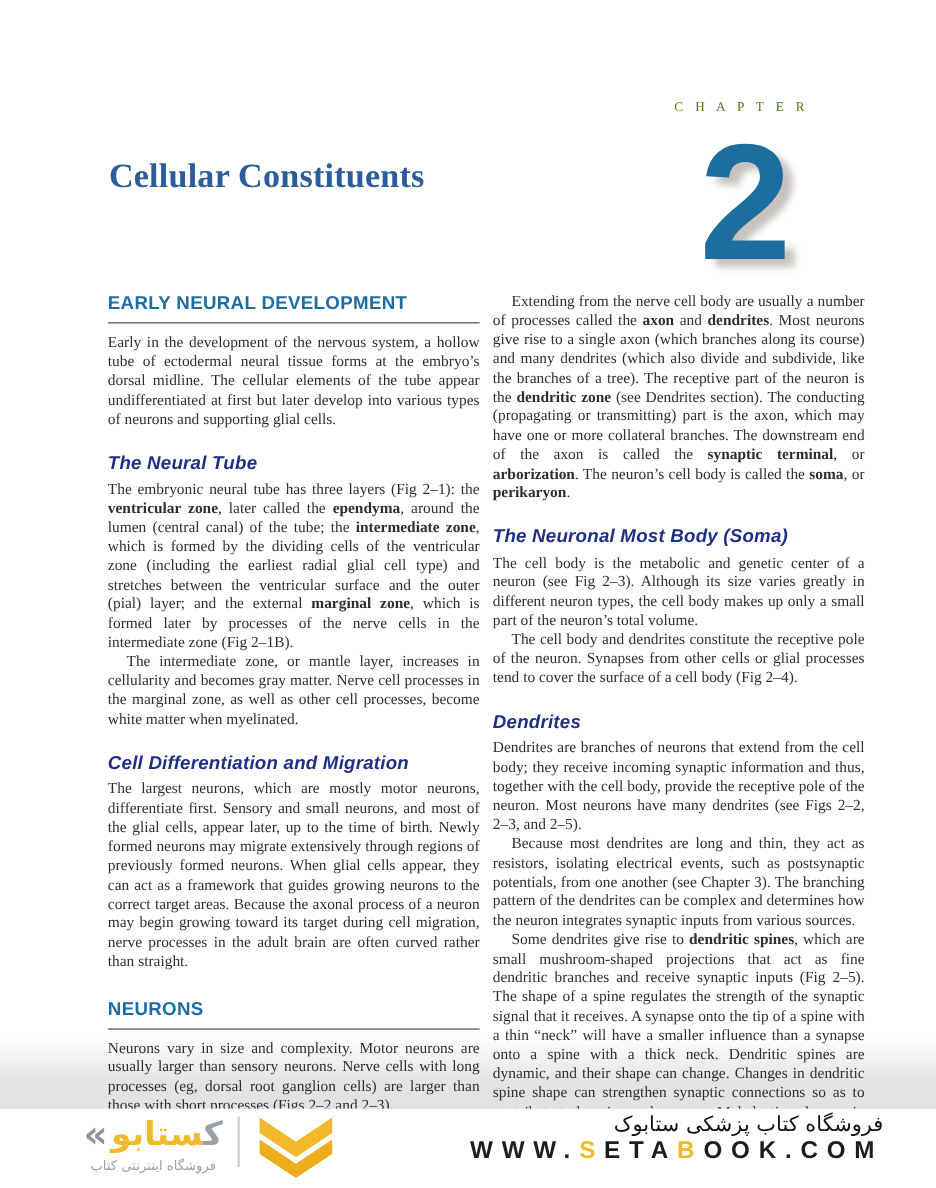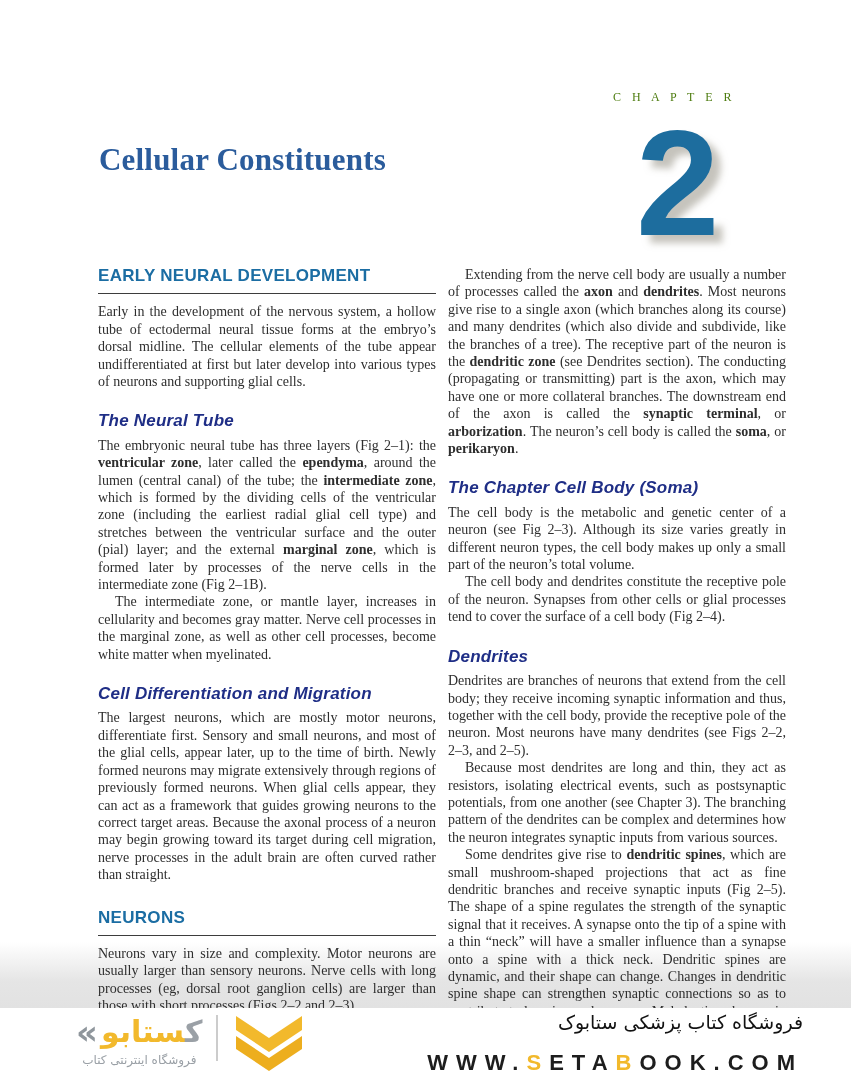--- a/index.html
+++ b/index.html
@@ -41,21 +41,21 @@
   .brand-word{font-family:"DejaVu Sans",sans-serif;font-weight:700;font-size:30px;line-height:1;
               white-space:nowrap;}
   .chev{color:#8F969C;font-size:34px;vertical-align:-2px;margin-right:3px;}
   .wm-tail{color:#9aa0a6;}
   .wm-main{color:#F2B92C;}
   .brand-tagline{font-family:"DejaVu Sans",sans-serif;font-size:12px;color:#9aa0a6;
                  text-align:center;margin-top:4px;}
   .brand-divider{width:2px;height:46px;background:#cccccc;}
   .store{position:absolute;right:48px;top:3px;text-align:right;}
   .store-name{font-family:"DejaVu Sans",sans-serif;font-size:19px;color:#121212;}
-  .store-url{margin-top:17px;font-family:"Liberation Sans",sans-serif;font-weight:700;
+  .store-url{margin-top:0;font-family:"Liberation Sans",sans-serif;font-weight:700;
              font-size:22px;letter-spacing:8px;color:#1d1d1d;white-space:nowrap;}
   .store-url .gold{color:#F2B92C;}
 </style>
 </head>
 <body>
 
 <div class="page">
 
   <div class="chapter-label">C H A P T E R</div>
   <div class="chapter-number">2</div>
@@ -71,21 +71,21 @@
         <div class="h2">The Neural Tube</div>
         <p>The embryonic neural tube has three layers (Fig 2–1): the <b>ventricular zone</b>, later called the <b>ependyma</b>, around the lumen (central canal) of the tube; the <b>intermediate zone</b>, which is formed by the dividing cells of the ventricular zone (including the earliest radial glial cell type) and stretches between the ventricular surface and the outer (pial) layer; and the external <b>marginal zone</b>, which is formed later by processes of the nerve cells in the intermediate zone (Fig 2–1B).</p>
         <p class="indent">The intermediate zone, or mantle layer, increases in cellularity and becomes gray matter. Nerve cell processes in the marginal zone, as well as other cell processes, become white matter when myelinated.</p>
         <div class="h2">Cell Differentiation and Migration</div>
         <p>The largest neurons, which are mostly motor neurons, differentiate first. Sensory and small neurons, and most of the glial cells, appear later, up to the time of birth. Newly formed neurons may migrate extensively through regions of previously formed neurons. When glial cells appear, they can act as a framework that guides growing neurons to the correct target areas. Because the axonal process of a neuron may begin growing toward its target during cell migration, nerve processes in the adult brain are often curved rather than straight.</p>
         <div class="h1">NEURONS</div>
         <p>Neurons vary in size and complexity. Motor neurons are usually larger than sensory neurons. Nerve cells with long processes (eg, dorsal root ganglion cells) are larger than those with short processes (Figs 2–2 and 2–3).</p>
       </div>
     <div class="col">
         <p class="indent">Extending from the nerve cell body are usually a number of processes called the <b>axon</b> and <b>dendrites</b>. Most neurons give rise to a single axon (which branches along its course) and many dendrites (which also divide and subdivide, like the branches of a tree). The receptive part of the neuron is the <b>dendritic zone</b> (see Dendrites section). The conducting (propagating or transmitting) part is the axon, which may have one or more collateral branches. The downstream end of the axon is called the <b>synaptic terminal</b>, or <b>arborization</b>. The neuron’s cell body is called the <b>soma</b>, or <b>perikaryon</b>.</p>
-        <div class="h2">The Chapter Cell Body (Soma)</div>
+        <div class="h2">The Neuronal Most Body (Soma)</div>
         <p>The cell body is the metabolic and genetic center of a neuron (see Fig 2–3). Although its size varies greatly in different neuron types, the cell body makes up only a small part of the neuron’s total volume.</p>
         <p class="indent">The cell body and dendrites constitute the receptive pole of the neuron. Synapses from other cells or glial processes tend to cover the surface of a cell body (Fig 2–4).</p>
         <div class="h2">Dendrites</div>
         <p>Dendrites are branches of neurons that extend from the cell body; they receive incoming synaptic information and thus, together with the cell body, provide the receptive pole of the neuron. Most neurons have many dendrites (see Figs 2–2, 2–3, and 2–5).</p>
         <p class="indent">Because most dendrites are long and thin, they act as resistors, isolating electrical events, such as postsynaptic potentials, from one another (see Chapter 3). The branching pattern of the dendrites can be complex and determines how the neuron integrates synaptic inputs from various sources.</p>
         <p class="indent">Some dendrites give rise to <b>dendritic spines</b>, which are small mushroom-shaped projections that act as fine dendritic branches and receive synaptic inputs (Fig 2–5). The shape of a spine regulates the strength of the synaptic signal that it receives. A synapse onto the tip of a spine with a thin “neck” will have a smaller influence than a synapse onto a spine with a thick neck. Dendritic spines are dynamic, and their shape can change. Changes in dendritic spine shape can strengthen synaptic connections so as to contribute to learning and memory. Maladaptive changes in spines may contribute to altered</p>
       </div>
   </div>
 
   <div class="fade-band"></div>

